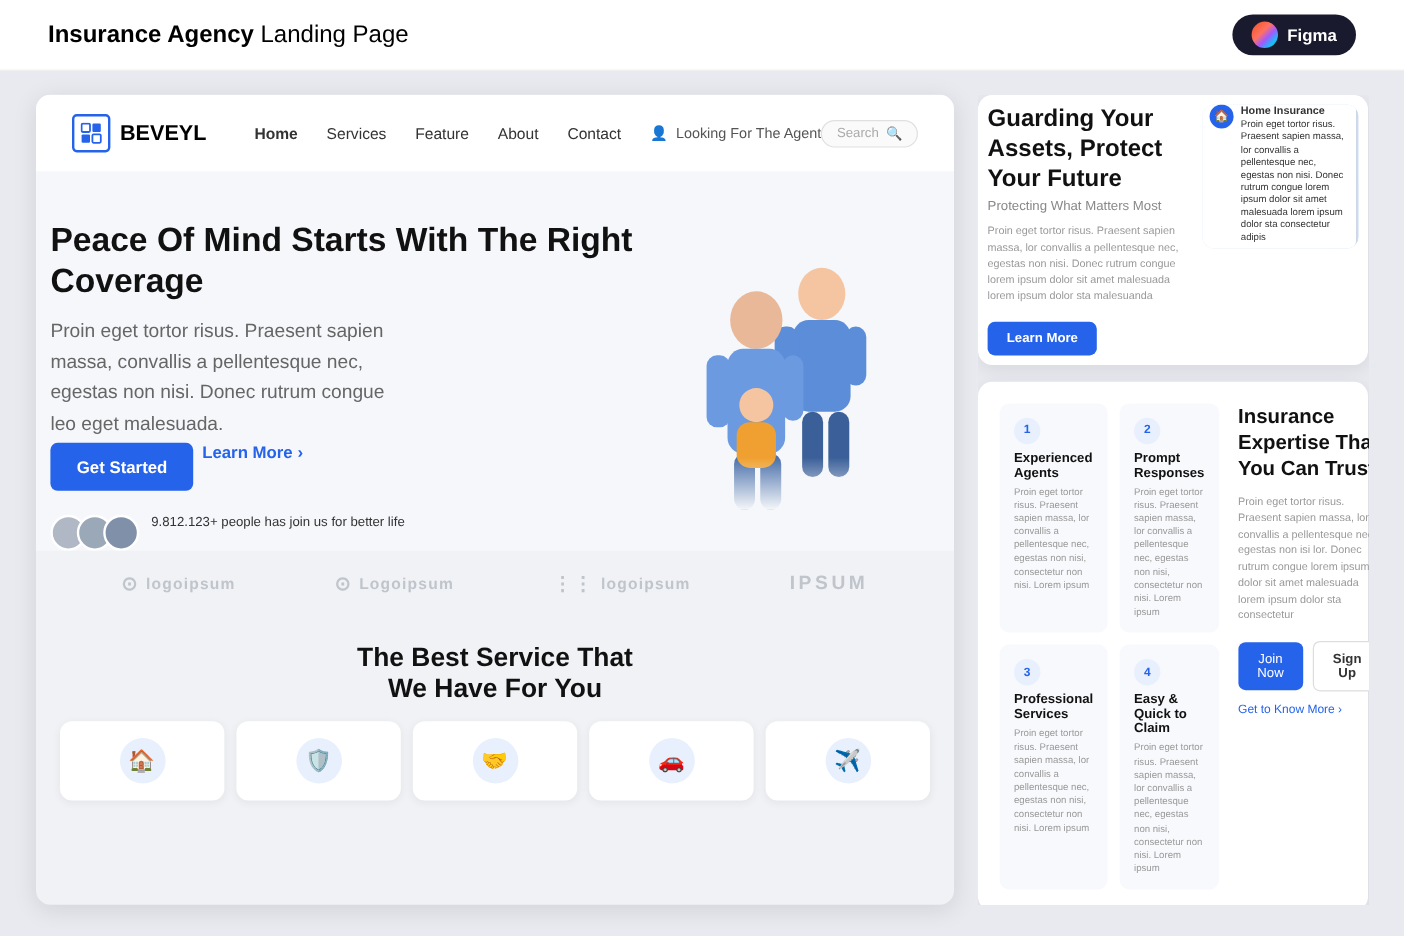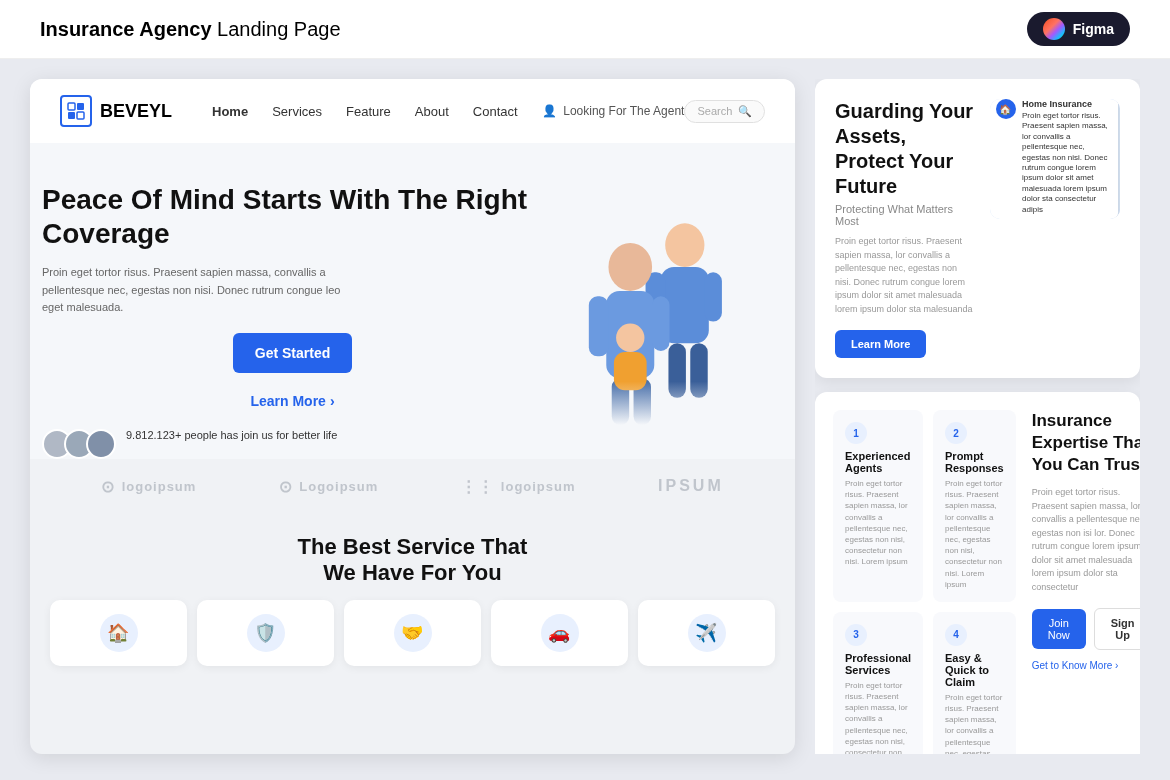--- a/index.html
+++ b/index.html
@@ -140,32 +140,31 @@
       padding-top: 10px;
     }
     .hero-title {
       font-size: 28px;
       font-weight: 800;
       line-height: 1.2;
       color: #111;
       margin-bottom: 14px;
     }
     .hero-desc {
-      font-size: 11px;
+      font-size: 16px;
       color: #666;
       line-height: 1.6;
-      margin-bottom: 16px;
+      margin-bottom: 2px;
       max-width: 300px;
     }
     .hero-actions {
       display: flex;
-      align-items: center;
-      gap: 20px;
+      align-items: flex-start;
+      gap: 7px;
       margin-bottom: 20px;
-      flex-direction: column;
     }
     .btn-primary {
       background: #2563eb;
       color: #fff;
       border: none;
       border-radius: 6px;
       padding: 12px 22px;
       font-size: 14px;
       font-weight: 600;
       cursor: pointer;
@@ -290,21 +289,21 @@
       max-height: calc(780px - 105px);
     }
     .right-panel::-webkit-scrollbar { width: 4px; }
     .right-panel::-webkit-scrollbar-track { background: transparent; }
     .right-panel::-webkit-scrollbar-thumb { background: #ccc; border-radius: 2px; }
 
     
     .hero-card {
       background: #fff;
       border-radius: 12px;
-      padding: 20px;
+      padding: 8px;
       box-shadow: 0 4px 16px rgba(0,0,0,0.08);
       display: flex;
       gap: 16px;
     }
     .hero-card-content { flex: 1; }
     .hero-card-content h2 {
       font-size: 20px;
       font-weight: 800;
       color: #111;
       line-height: 1.25;

